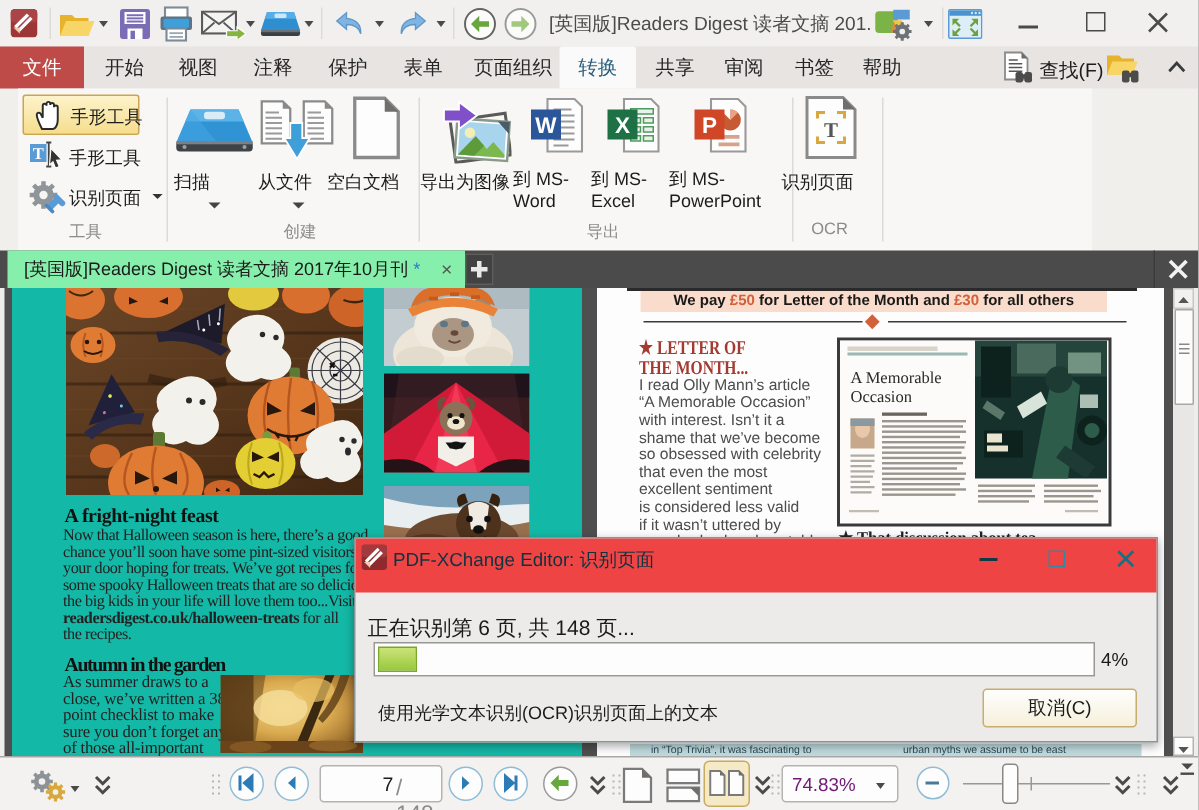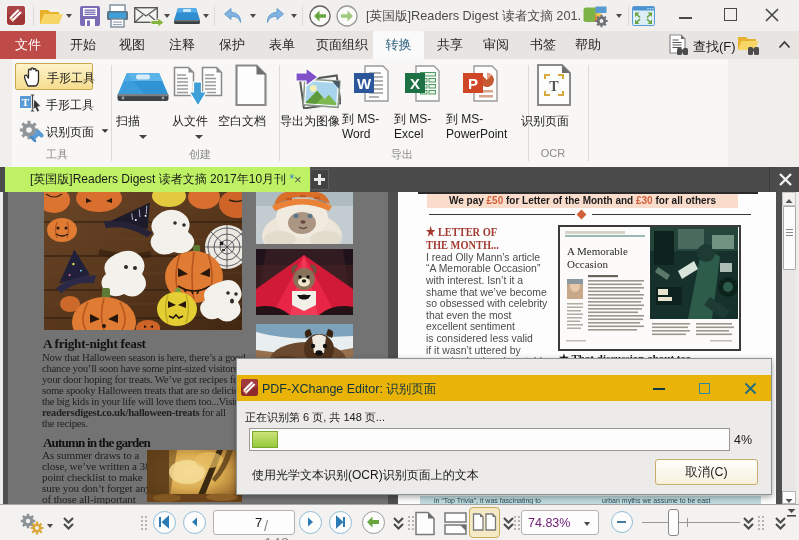--- a/index.html
+++ b/index.html
@@ -18,32 +18,32 @@
 
 #ribbon{position:absolute;left:12px;top:59px;width:716px;height:108px;background:#f8f7f5}
 .rsep{position:absolute;top:6px;width:1px;height:96px;background:#dcdad7}
 .seclabel{position:absolute;top:88px;font-size:11px;color:#8b8b8b;width:80px;text-align:center}
 .biglabel{position:absolute;font-size:12px;color:#1c1c1c;line-height:15px}
 .ddc{position:absolute;width:0;height:0;border-left:4px solid transparent;border-right:4px solid transparent;border-top:4.5px solid #444}
 .toolbtn{position:absolute;left:3px;height:27px;font-size:12px;color:#1c1c1c;white-space:nowrap}
 .toolbtn .tlabel{position:absolute;left:31px;top:6px}
 
 #doctabs{position:absolute;left:0;top:167px;width:799px;height:25px;background:#4b4b4b}
-#dtab{position:absolute;left:5px;top:0;width:305px;height:25px;background:#bef264;font-size:12px;color:#1a1a1a;line-height:25px;padding-left:25px}
+#dtab{position:absolute;left:5px;top:0;width:305px;height:25px;background:#86efac;font-size:12px;color:#1a1a1a;line-height:25px;padding-left:11px}
 #dplus{position:absolute;left:310px;top:2px;width:19px;height:21px;background:#424242;border:1px solid #5d5d5d}
 #dtabclose{position:absolute;left:769px;top:0;width:30px;height:25px;border-left:1px solid #3c3c3c}
 
 #docarea{position:absolute;left:0;top:192px;width:799px;height:312px;background:#4f4f4f;overflow:hidden}
-#page1{position:absolute;left:8px;top:0;width:380px;height:312px;background:#737373;overflow:hidden}
+#page1{position:absolute;left:8px;top:0;width:380px;height:312px;background:#14b8a6;overflow:hidden}
 #page2{position:absolute;left:398px;top:0;width:378px;height:312px;background:#fdfdfd;overflow:hidden}
 #vscroll{position:absolute;left:782px;top:0;width:14px;height:312px;background:#e9e7e5}
 .serif{font-family:"Liberation Serif",serif}
 
 #dialog{position:absolute;left:236px;top:166px;width:536px;height:137px;background:#ecebe9;border:1px solid #8a9496;box-shadow:0 2px 6px rgba(0,0,0,.35)}
-#dlgtitle{position:absolute;left:0;top:16px;width:534px;height:26px;background:#eab308}
+#dlgtitle{position:absolute;left:0;top:0;width:534px;height:36px;background:#ef4444}
 #dlgtitle .t{position:absolute;left:25px;top:6px;font-size:12.5px;color:#0d3340}
 
 #statusbar{position:absolute;left:0;top:504px;width:799px;height:36px;background:#f3f2f0;border-top:1px solid #a9a7a5}
 .navcirc{position:absolute;top:6px;width:23px;height:23px;border-radius:50%;background:#fdfdfd;border:1.3px solid #8fbcd6}
 </style></head>
 <body>
 <div id="app">
 
 <div id="titlebar">
   <svg class="abs" style="left:7px;top:6px" width="18" height="19" viewBox="0 0 18 19">
@@ -657,21 +657,21 @@
           <path d="M1.5 5.9 L4.4 8.75 L1.5 11.6 Z" fill="#f3c9a8"></path>
         </g>
       </svg>
       <div class="t">PDF-XChange Editor: 识别页面</div>
       <div class="abs" style="left:416px;top:12.5px;width:12px;height:2px;background:#123a46"></div>
       <div class="abs" style="left:462px;top:8px;width:11px;height:11px;border:1.5px solid #2f89a0"></div>
       <svg class="abs" style="left:507px;top:7px" width="13" height="13" viewBox="0 0 13 13">
             <path d="M1.5 1.5 L11.5 11.5 M11.5 1.5 L1.5 11.5" stroke="#1d6d80" stroke-width="1.8"></path>
           </svg>
     </div>
-    <div class="abs" style="left:8px;top:51px;font-size:11px;color:#1a1a1a">正在识别第 6 页, 共 148 页...</div>
+    <div class="abs" style="left:8px;top:51px;font-size:14px;color:#1a1a1a">正在识别第 6 页, 共 148 页...</div>
     <div class="abs" style="left:12px;top:69px;width:481px;height:23px;background:#fdfdfd;border:1px solid #9a9894">
       <div class="abs" style="left:2px;top:2px;width:26px;height:17px;background:linear-gradient(#cde278,#95c93d);border:1px solid #7aa82e"></div>
     </div>
     <div class="abs" style="left:497px;top:74px;font-size:12.5px;color:#1a1a1a">4%</div>
     <div class="abs" style="left:15px;top:108px;font-size:12px;color:#1a1a1a">使用光学文本识别(OCR)识别页面上的文本</div>
     <div class="abs" style="left:418px;top:100px;width:103px;height:26px;background:linear-gradient(#fefefc,#f6f0dc);border:1px solid #c8ae6e;border-radius:3px;font-size:12.5px;color:#1a1a1a;text-align:center;line-height:24px">取消(C)</div>
   </div>
 </div>
 
 <div id="statusbar">

